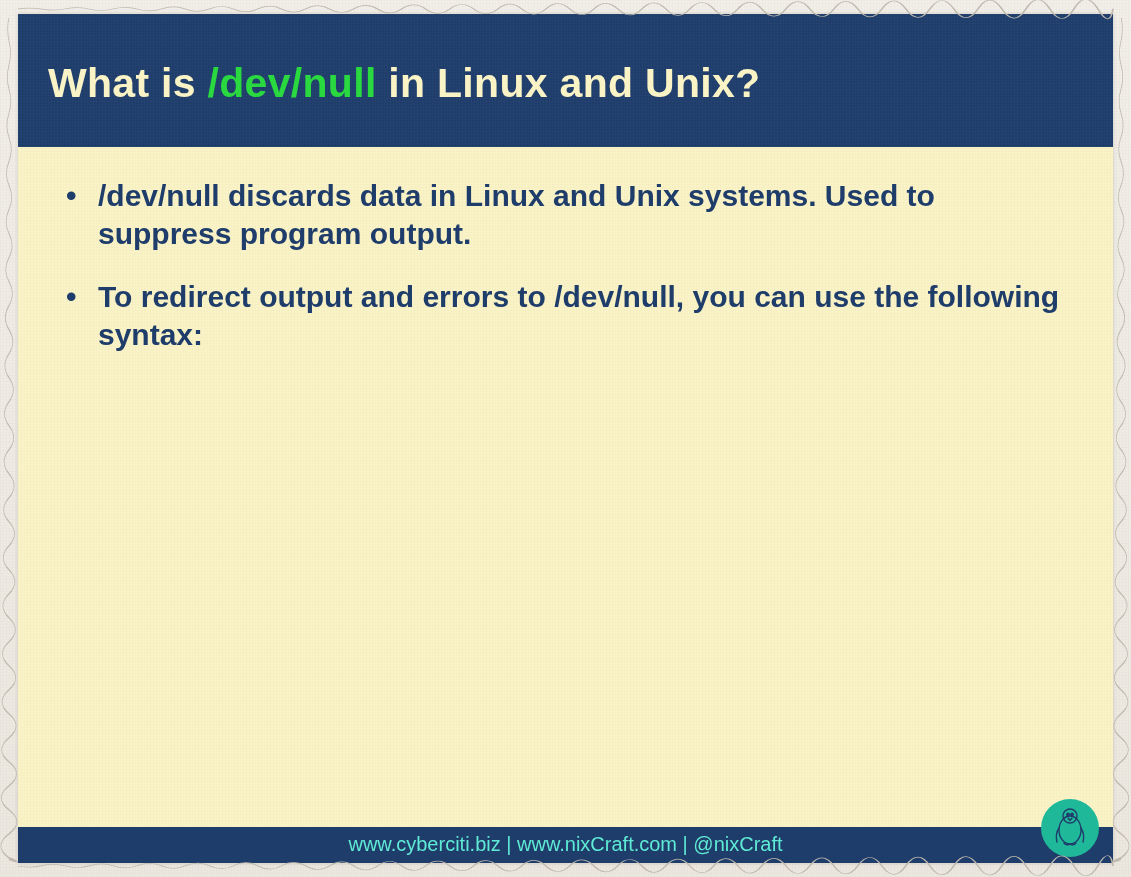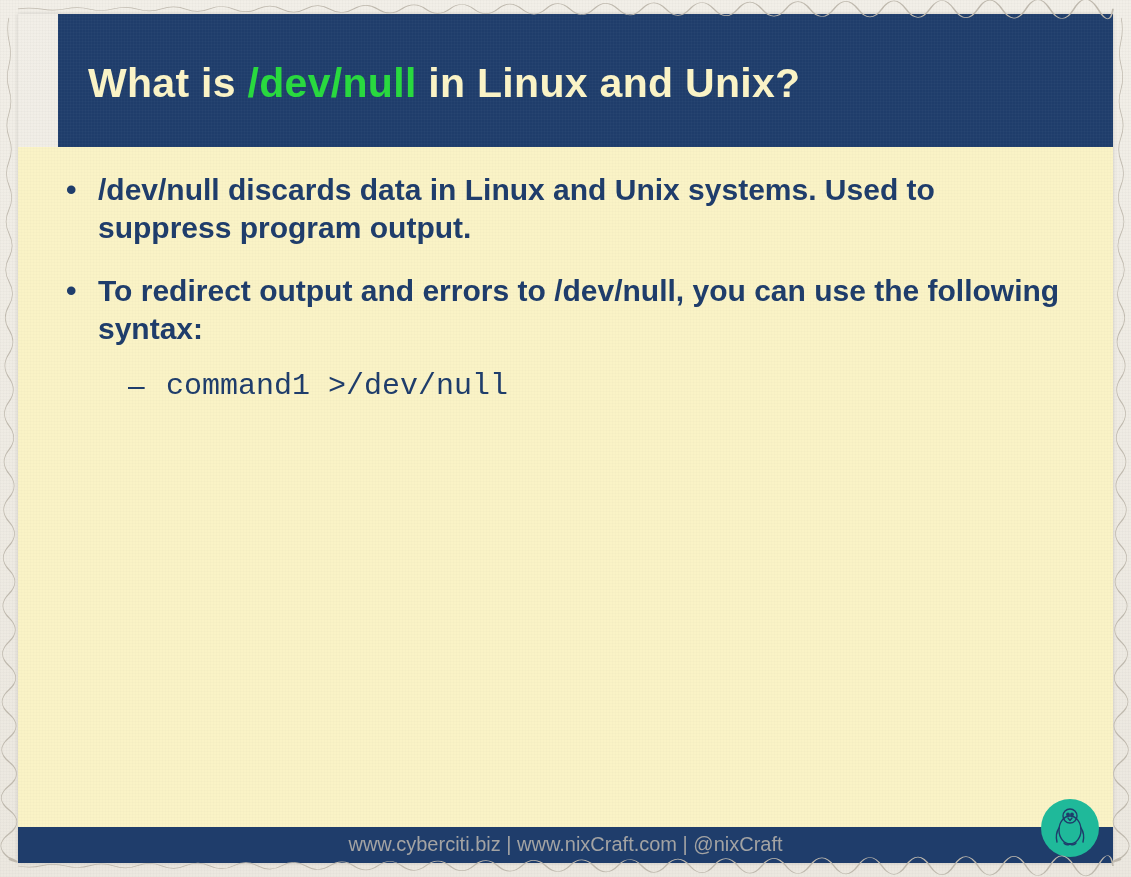--- a/index.html
+++ b/index.html
@@ -36,39 +36,38 @@
     position: relative;
     overflow: hidden;
   }
   .header {
     background:
       repeating-linear-gradient(0deg, rgba(255,255,255,0.02) 0 1px, transparent 1px 3px),
       repeating-linear-gradient(90deg, rgba(255,255,255,0.02) 0 1px, transparent 1px 3px),
       #1f3d6b;
     color: #faf3c6;
     padding: 46px 22px 40px 30px;
-    margin-left: 40px;
   }
   .header h1 {
     font-size: 41px;
     font-weight: 700;
     letter-spacing: 0.3px;
     text-align: left;
   }
   .header .hl {
     color: #29d93f;
   }
   .body {
     flex: 1;
     background:
       repeating-linear-gradient(0deg, rgba(0,0,0,0.012) 0 1px, transparent 1px 3px),
       repeating-linear-gradient(90deg, rgba(0,0,0,0.012) 0 1px, transparent 1px 3px),
       #faf3c6;
     color: #1f3d6b;
-    padding: 24px 44px 0 44px;
+    padding: 30px 44px 0 44px;
     font-size: 30px;
     line-height: 1.28;
   }
   ul.top {
     list-style: none;
   }
   ul.top > li {
     position: relative;
     padding-left: 36px;
     margin-bottom: 24px;
@@ -99,21 +98,21 @@
   ul.sub > li::before {
     content: "–";
     position: absolute;
     left: 30px;
     top: 0;
     font-family: Verdana, Geneva, sans-serif;
     font-weight: 400;
   }
   .footer {
     background: #1f3d6b;
-    color: #a3a3a3;
+    color: #5eead4;
     text-align: center;
     font-size: 20px;
     padding: 6px 0 7px 0;
     font-weight: 400;
   }
   .logo {
     position: absolute;
     right: 14px;
     bottom: 6px;
     width: 58px;
@@ -137,21 +136,20 @@
         <span>What is </span><span class="hl">/dev/null</span><span> in Linux and Unix?</span>
       </h1>
     </div>
 
     <div class="body">
       <ul class="top">
         <li>/dev/null discards data in Linux and Unix systems. Used to suppress program output.</li>
         <li>
           <span>To redirect output and errors to /dev/null, you can use the following syntax:</span>
           <ul class="sub">
-            <li>command1 &gt;/dev/null</li>
           </ul>
         </li>
       </ul>
     </div>
 
     <div class="footer">
       <span>www.cyberciti.biz | www.nixCraft.com | @nixCraft</span>
     </div>
 
     <div class="logo">

